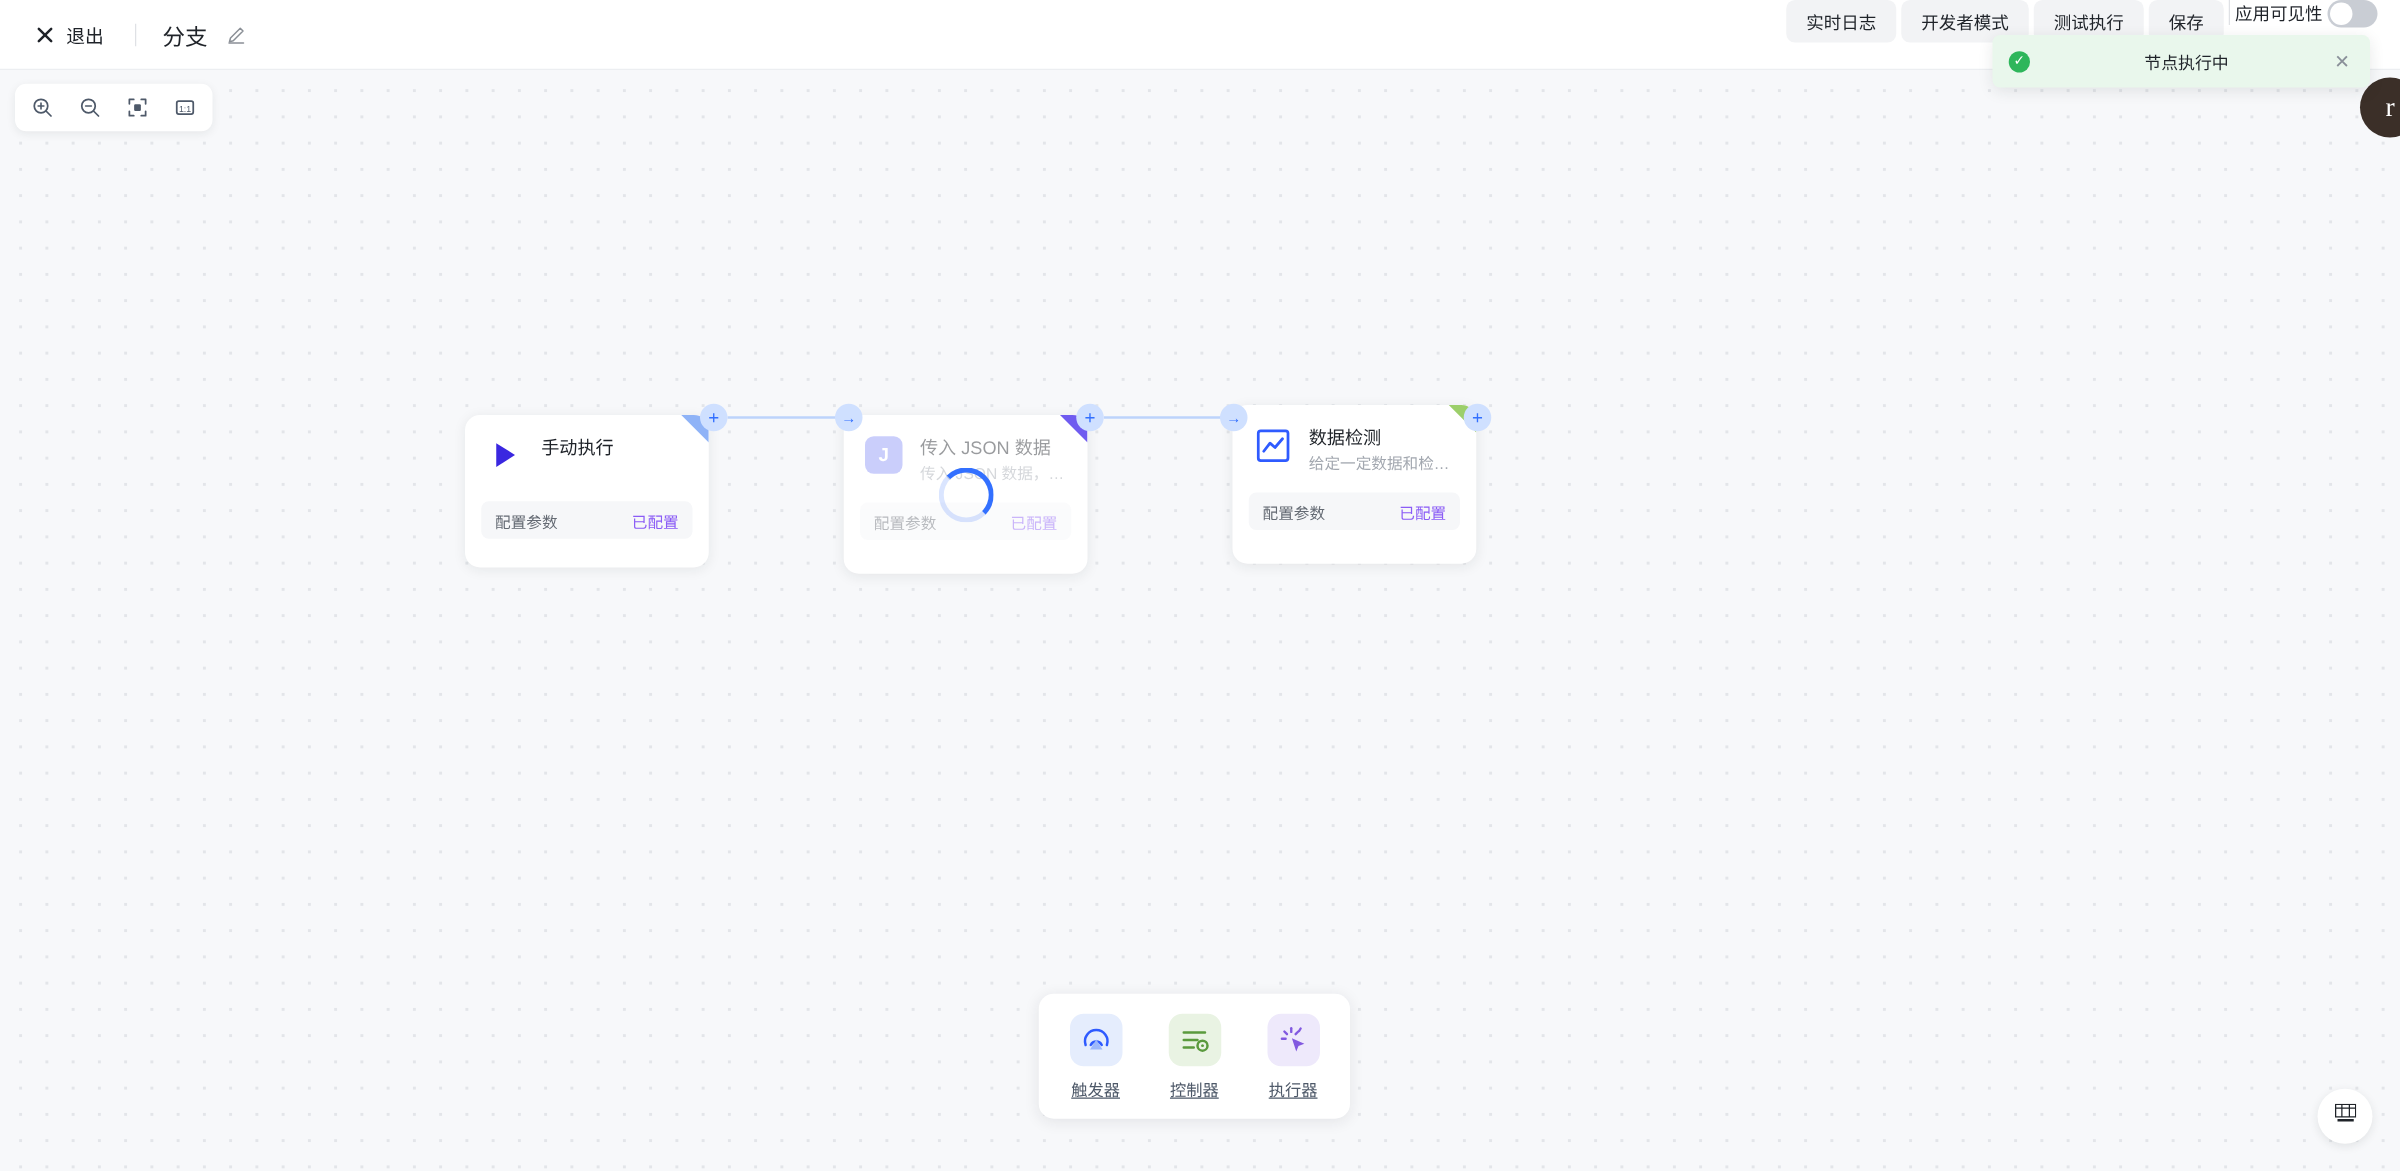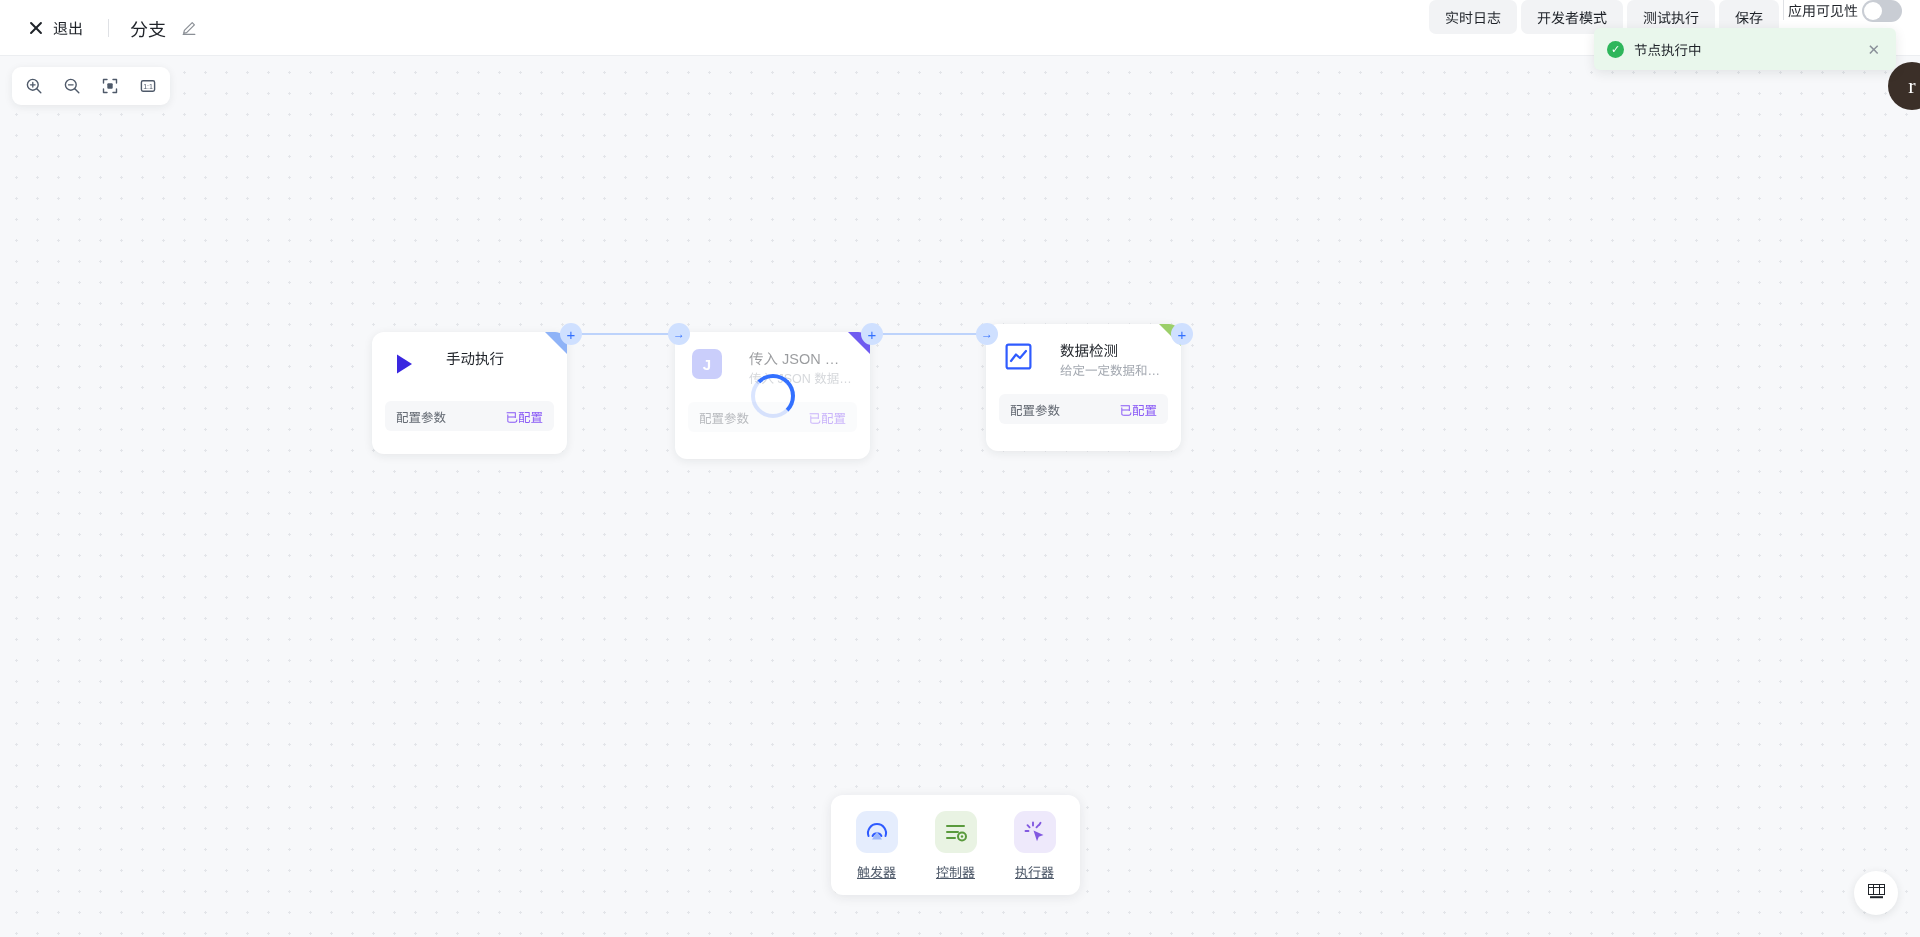--- a/index.html
+++ b/index.html
@@ -221,21 +221,21 @@
     position: absolute;
     top: 0; right: 0;
     width: 0; height: 0;
     border-style: solid;
     border-width: 0 22px 22px 0;
   }
   .corner-blue  { border-color: transparent #8fb3f7 transparent transparent; }
   .corner-violet{ border-color: transparent #6f5bf0 transparent transparent; }
   .corner-green { border-color: transparent #9ccf6a transparent transparent; }
 
-  .node-body { padding: 17px 17px 0 17px; display: flex; gap: 27px; }
+  .node-body { padding: 17px 17px 0 17px; display: flex; gap: 14px; }
 
   .node-icon {
     width: 30px; height: 30px;
     border-radius: 7px;
     flex: none;
     display: flex;
     align-items: center;
     justify-content: center;
     font-size: 15px;
     font-weight: bold;
@@ -394,20 +394,21 @@
     font-size: 11px;
     display: flex; align-items: center; justify-content: center;
     flex: none;
     line-height: 1;
   }
   .toast-msg {
     font-size: 13.5px;
     color: #1f2329;
     margin-left: 10px;
     flex: 1;
+    text-align: center;
   }
   .toast-close {
     font-size: 15px;
     color: #8a9099;
     cursor: pointer;
     line-height: 1;
     padding: 3px;
   }
 </style>
 </head>

